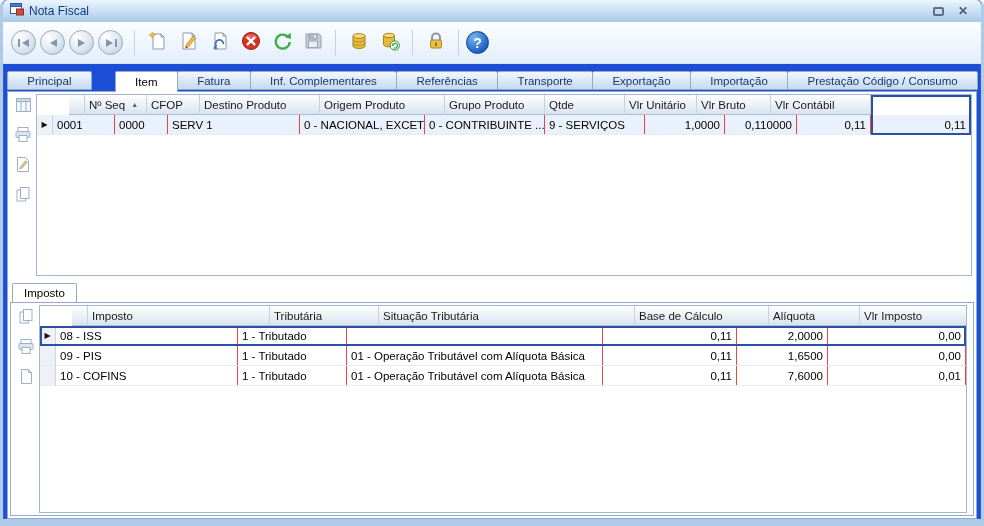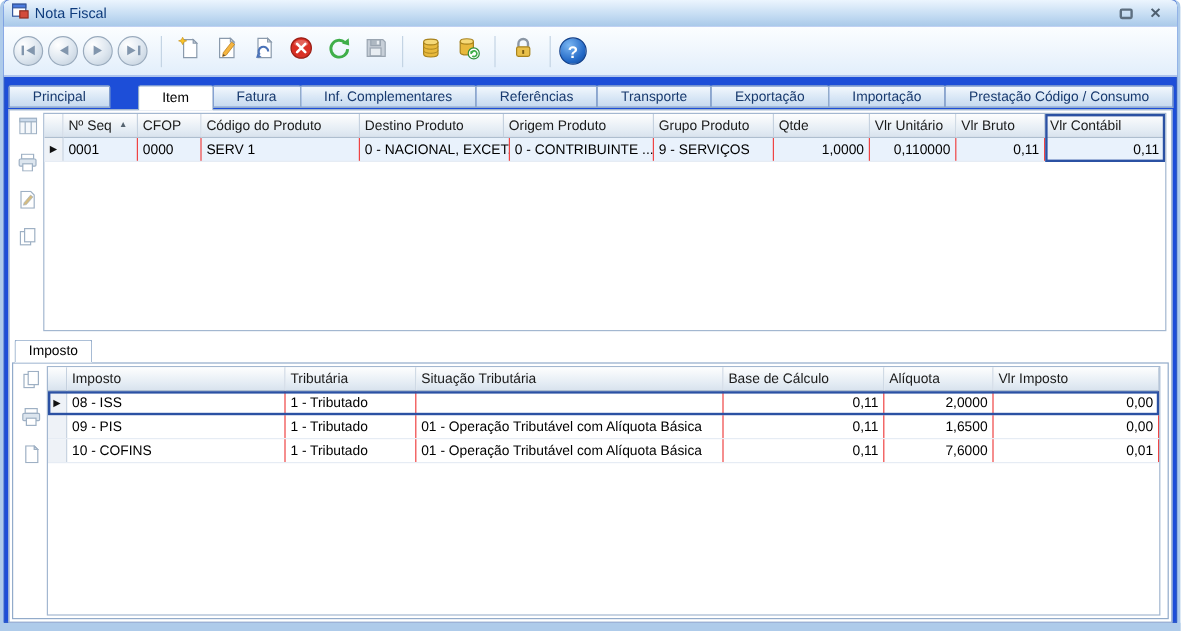--- a/index.html
+++ b/index.html
@@ -43,21 +43,21 @@
   .page{flex:1 1 auto;margin:0 4px;background:#fff;border:1px solid #92abca;
     padding:2px;display:flex;flex-direction:column;position:relative;z-index:1;min-height:0;}
   .section-top{flex:0 0 184px;display:flex;min-height:0;}
   .side-strip{flex:0 0 26px;display:flex;flex-direction:column;align-items:center;padding-top:4px;gap:11px;}
   .strip-icon{opacity:.85;}
 
   .grid-box{position:relative;border:1px solid #a3b7d0;background:#fff;overflow:hidden;}
   .item-grid{width:936px;height:182px;}
   .imposto-grid{width:928px;height:100%;}
 
-  .ghead{display:flex;height:20px;}
+  .ghead{display:flex;height:20px;margin-left:32px;}
   .gbody{display:flex;flex-direction:column;}
   .cell{display:flex;align-items:center;padding:0 4px;overflow:hidden;white-space:nowrap;font-size:11.5px;height:100%;}
   .hcell{background:linear-gradient(#fefefe,#e4ecf4 70%,#d9e3ee);border-right:1px solid #c5d1df;
     border-bottom:1px solid #aebecf;color:#1a1a1a;}
   .sort{margin-left:6px;font-size:7px;color:#55636f;}
   .grow{display:flex;height:20px;border-bottom:1px solid #e6ecf4;flex:0 0 20px;}
   .grow .cell{border-right:1px solid #ef4444;}
   .c0{flex:0 0 16px;padding:0 2px;justify-content:center;}
   .grow .c0{background:#eef2f7;border-right:1px solid #c9d4e1;}
   .rowhead{font-size:8px;color:#111;}
@@ -247,23 +247,20 @@
       <div class="grid-box item-grid">
         <div class="ghead" id="item-grid-header">
             <div class="cell hcell c0"></div>
             <div class="cell hcell c1">
               <span>Nº Seq</span>
               <span class="sort">▲</span>
             </div>
             <div class="cell hcell c2">
               <span>CFOP</span>
             </div>
-            <div class="cell hcell c3">
-              <span>Código do Produto</span>
-            </div>
             <div class="cell hcell c5">
               <span>Destino Produto</span>
             </div>
             <div class="cell hcell c4">
               <span>Origem Produto</span>
             </div>
             <div class="cell hcell c6">
               <span>Grupo Produto</span>
             </div>
             <div class="cell hcell c7">

